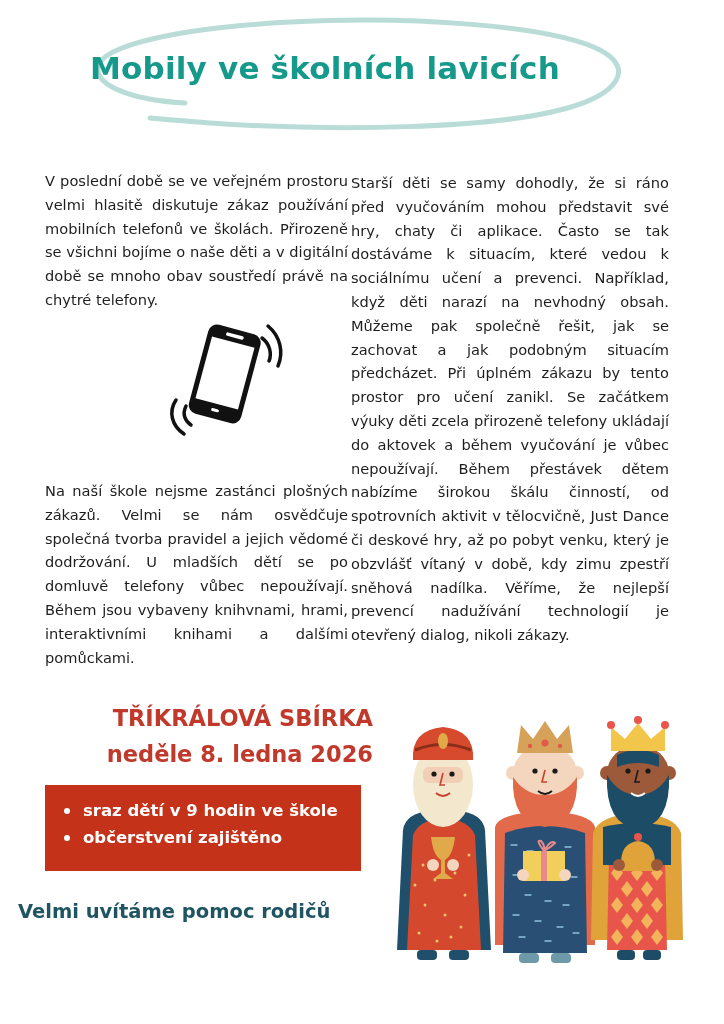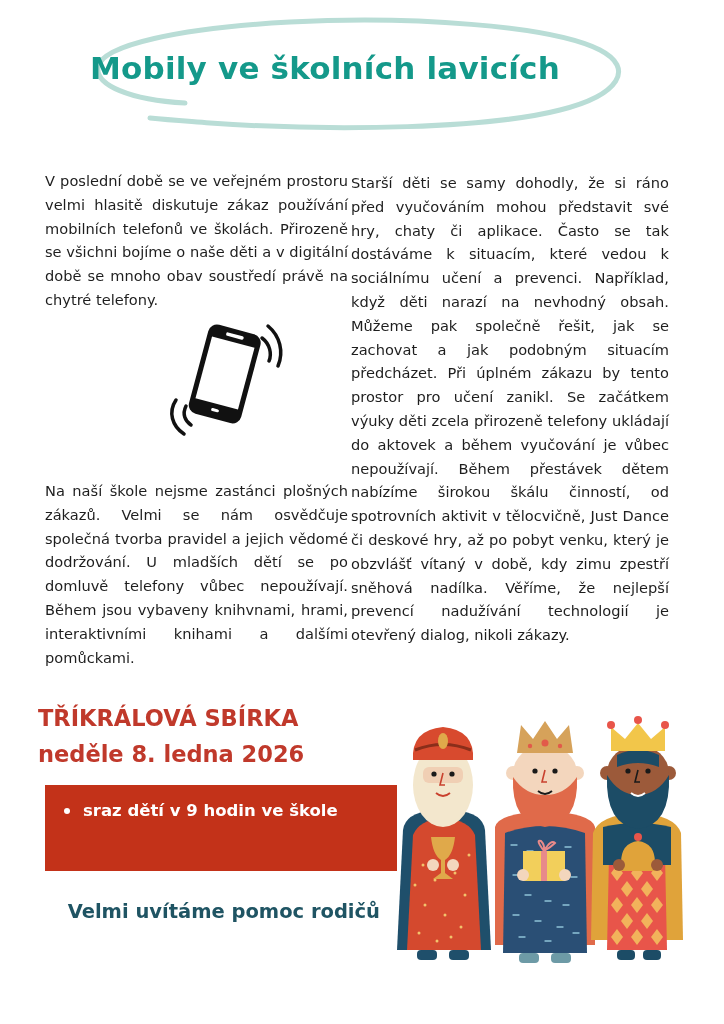--- a/index.html
+++ b/index.html
@@ -17,38 +17,38 @@
   }
   .para {
     font-family: "DejaVu Sans", sans-serif; font-size: 14.6px; line-height: 23.8px;
     text-align: justify; color: #1e1e1e; margin: 8px;
   }
   .col-left-1 { left: 37px; top: 161px; width: 303px; }
   .col-left-2 { left: 37px; top: 471px; width: 303px; }
   .col-right { left: 343px; top: 163px; width: 318px; }
   .phone { left: 160px; top: 308px; width: 130px; height: 130px; }
   .event-title {
-    left: 38px; top: 700px; width: 335px; text-align: left;
+    left: 38px; top: 700px; width: 335px; text-align: right;
     font-family: "DejaVu Sans", sans-serif; font-weight: bold; font-size: 22.5px; line-height: 36px;
     color: #c0392b;
   }
   .event-box {
-    left: 45px; top: 785px; width: 352px; height: 86px; background: #c33219;
+    left: 45px; top: 785px; width: 316px; height: 86px; background: #c33219;
   }
   .event-box ul { margin: 0; padding: 12px 0 0 38px; list-style: none; }
   .event-box li {
     font-family: "DejaVu Sans", sans-serif; font-weight: bold; font-size: 16.5px; line-height: 27px;
     color: #ffffff; position: relative;
   }
   .event-box li::before {
     content: ""; position: absolute; left: -19px; top: 11px; width: 6px; height: 6px;
     background: #fff; border-radius: 50%;
   }
   .closing {
-    left: 30px; top: 895px; width: 350px; text-align: right;
+    left: 18px; top: 895px; width: 350px; text-align: left;
     font-family: "DejaVu Sans", sans-serif; font-weight: bold; font-size: 19.5px; line-height: 33px;
     color: #1f5463;
   }
   .kings { left: 395px; top: 715px; width: 290px; height: 265px; }
 </style>
 </head>
 <body>
 
 <div class="abs title-wrap">
   <svg width="540" height="130" viewBox="0 0 540 130">
@@ -79,20 +79,21 @@
 <p class="abs para col-right">Starší děti se samy dohodly, že si ráno před vyučováním mohou představit své hry, chaty či aplikace. Často se tak dostáváme k situacím, které vedou k sociálnímu učení a prevenci. Například, když děti narazí na nevhodný obsah. Můžeme pak společně řešit, jak se zachovat a jak podobným situacím předcházet. Při úplném zákazu by tento prostor pro učení zanikl. Se začátkem výuky děti zcela přirozeně telefony ukládají do aktovek a během vyučování je vůbec nepoužívají. Během přestávek dětem nabízíme širokou škálu činností, od spotrovních aktivit v tělocvičně, Just Dance či deskové hry, až po pobyt venku, který je obzvlášť vítaný v době, kdy zimu zpestří sněhová nadílka. Věříme, že nejlepší prevencí nadužívání technologií je otevřený dialog, nikoli zákazy.</p>
 
 <div class="abs event-title">
   <div>TŘÍKRÁLOVÁ SBÍRKA</div>
   <div>neděle 8. ledna 2026</div>
 </div>
 
 <div class="abs event-box">
   <ul>
     <li>sraz dětí v 9 hodin ve škole</li>
+    <li>občerstvení zajištěno</li>
   </ul>
 </div>
 
 <div class="abs closing">
   <div>Velmi uvítáme pomoc rodičů</div>
 </div>
 
 <div class="abs kings">
   <svg width="290" height="265" viewBox="0 0 290 265">
 

